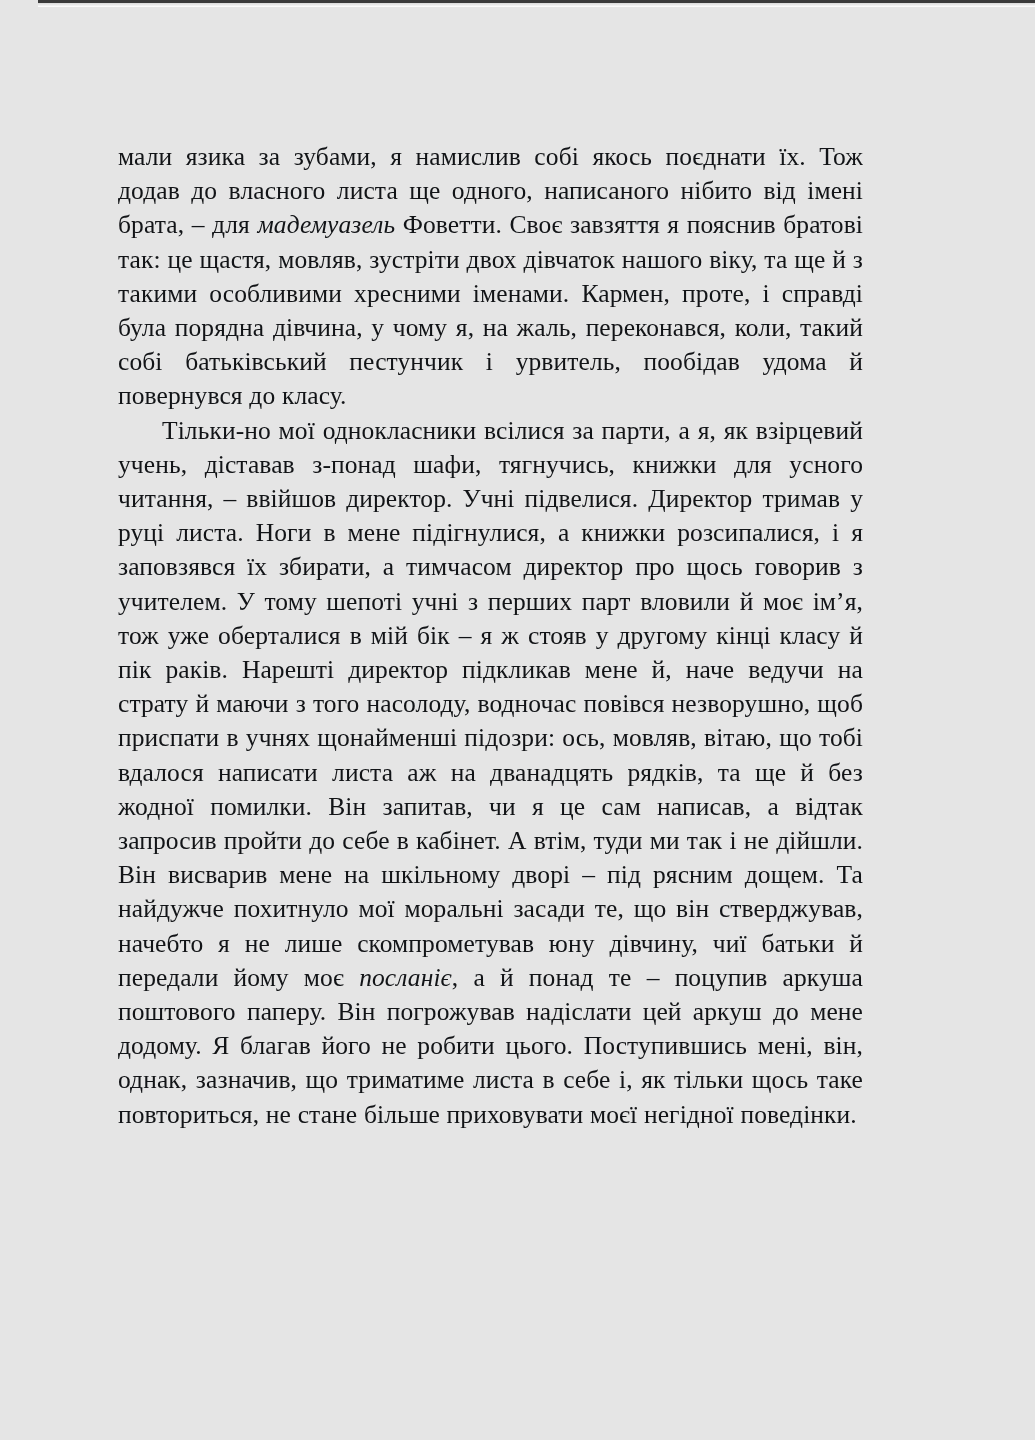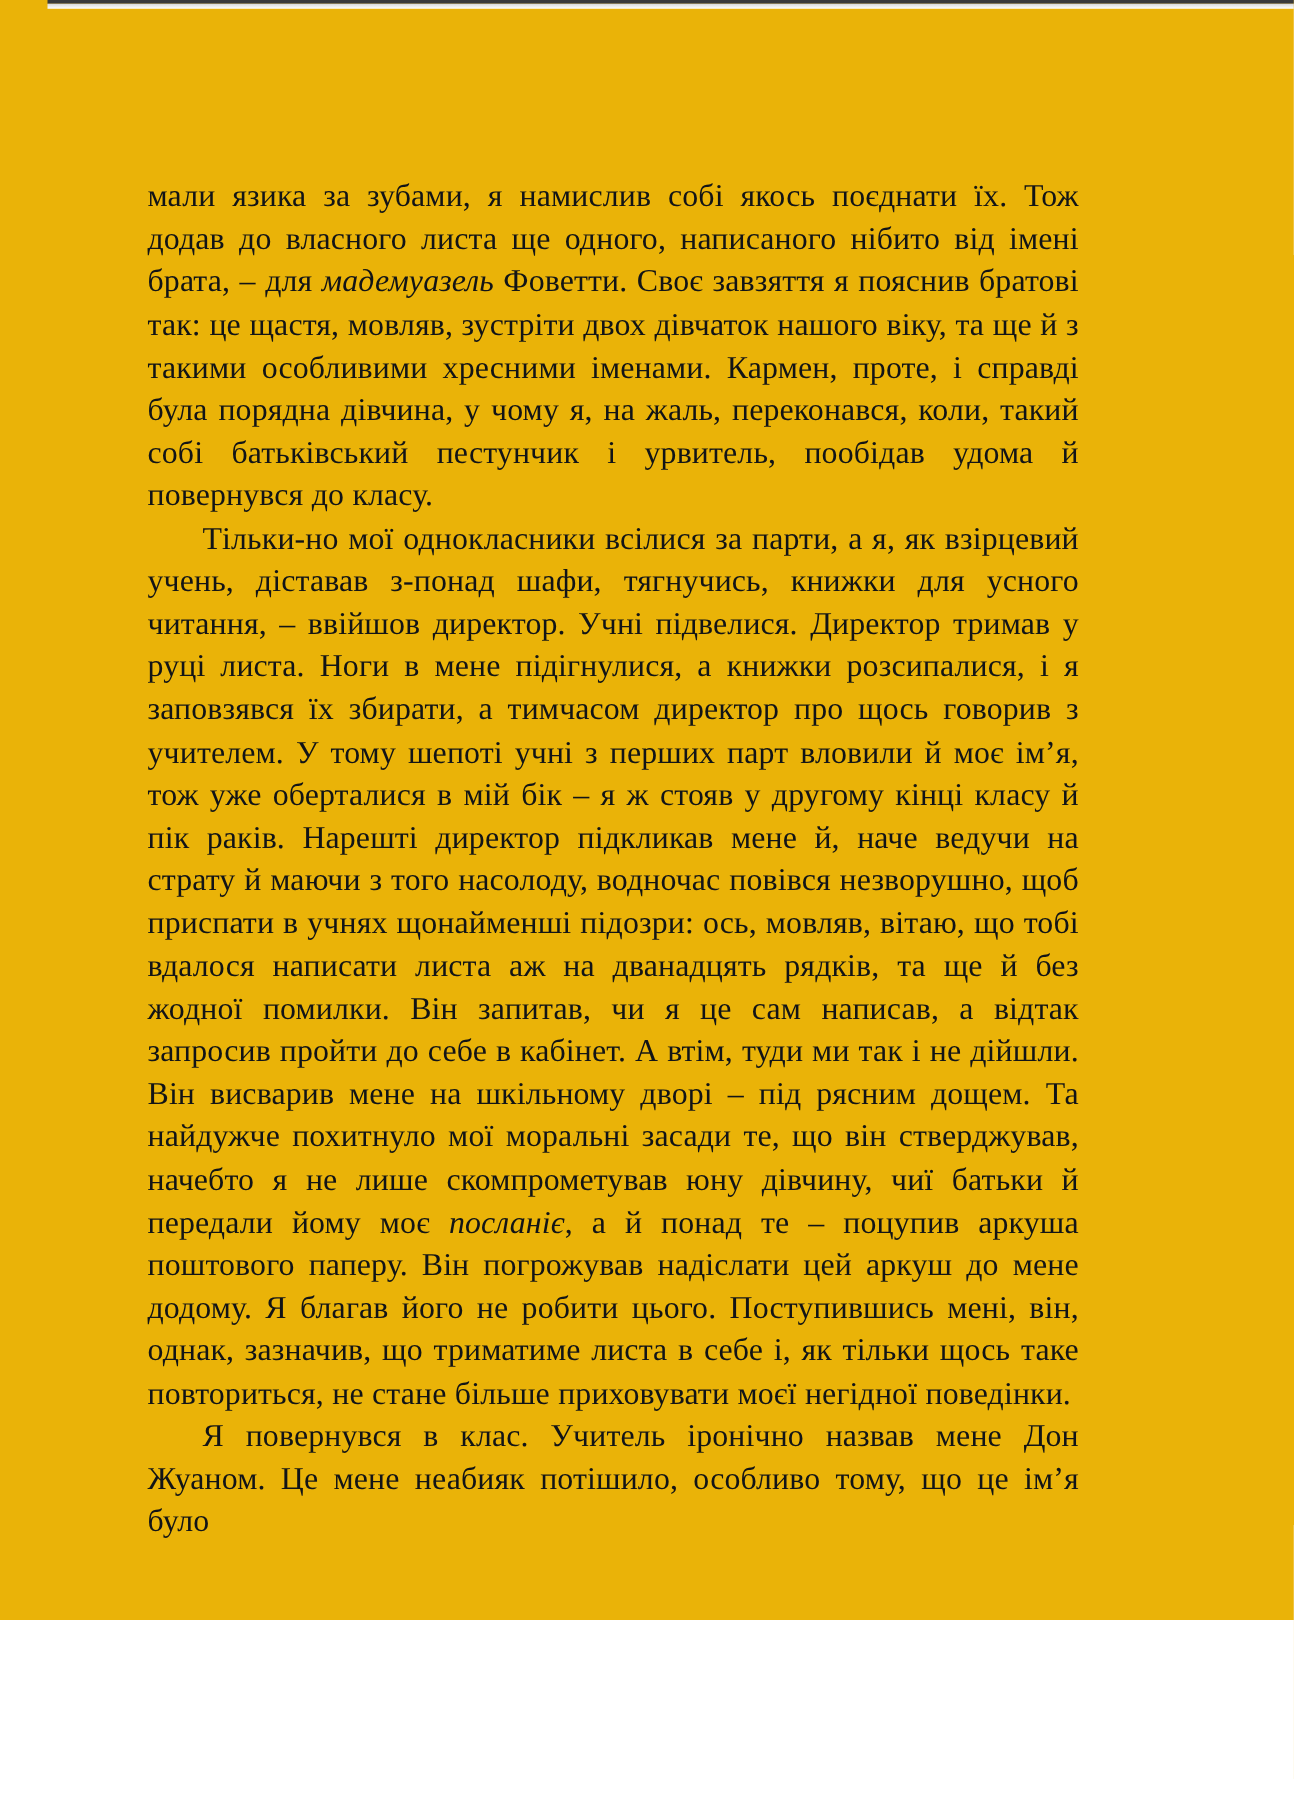--- a/index.html
+++ b/index.html
@@ -32,22 +32,22 @@
     right: 0;
     height: 4px;
     background: linear-gradient(to bottom, #d8d8d8, #ffffff);
   }
 
   .page {
     position: absolute;
     top: 0;
     left: 0;
     width: 1035px;
-    height: 1296px;
-    background: #eab308;
+    height: 1440px;
+    background: #e5e5e5;
   }
 
   .textblock {
     position: absolute;
     left: 118px;
     top: 140px;
     width: 745px;
   }
 
   p.para {
@@ -84,16 +84,15 @@
 </head>
 <body>
 
 <div class="page">
   <div class="scan-top-edge"></div>
   <div class="scan-top-soft"></div>
 
   <div class="textblock">
       <p class="para"><span>мали язика за зубами, я намислив собі якось поєднати їх. Тож додав до власного листа ще одного, написаного нібито від імені брата, – для </span><em>мадемуазель</em><span> Фоветти. Своє завзяття я пояснив братові так: це щастя, мовляв, зустріти двох дівчаток нашого віку, та ще й з такими особливими хресними іменами. Кармен, проте, і справді була порядна дівчина, у чому я, на жаль, переконався, коли, такий собі батьківський пестунчик і урвитель, пообідав удома й повернувся до класу.</span></p>
       <p class="para indent"><span>Тільки-но мої однокласники всілися за парти, а я, як взірцевий учень, діставав з-понад шафи, тягнучись, книжки для усного читання, – ввійшов директор. Учні підвелися. Директор тримав у руці листа. Ноги в мене підігнулися, а книжки розсипалися, і я заповзявся їх збирати, а тимчасом директор про щось говорив з учителем. У тому шепоті учні з перших парт вловили й моє ім’я, тож уже оберталися в мій бік – я ж стояв у другому кінці класу й пік раків. Нарешті директор підкликав мене й, наче ведучи на страту й маючи з того насолоду, водночас повівся незворушно, щоб приспати в учнях щонайменші підозри: ось, мовляв, вітаю, що тобі вдалося написати листа аж на дванадцять рядків, та ще й без жодної помилки. Він запитав, чи я це сам написав, а відтак запросив пройти до себе в кабінет. А втім, туди ми так і не дійшли. Він висварив мене на шкільному дворі  – під рясним дощем. Та найдужче похитнуло мої моральні засади те, що він стверджував, начебто я не лише скомпрометував юну дівчину, чиї батьки й передали йому моє </span><em>посланіє</em><span>, а й понад те – поцупив аркуша поштового паперу. Він погрожував надіслати цей аркуш до мене додому. Я благав його не робити цього. Поступившись мені, він, однак, зазначив, що триматиме листа в себе і, як тільки щось таке повториться, не стане більше приховувати моєї негідної поведінки.</span></p>
-      <p class="para indent"><span>Я повернувся в клас. Учитель іронічно назвав мене Дон Жуаном. Це мене неабияк потішило, особливо тому, що це ім’я було</span></p>
     </div>
 
 </div>
 
 </body></html>

